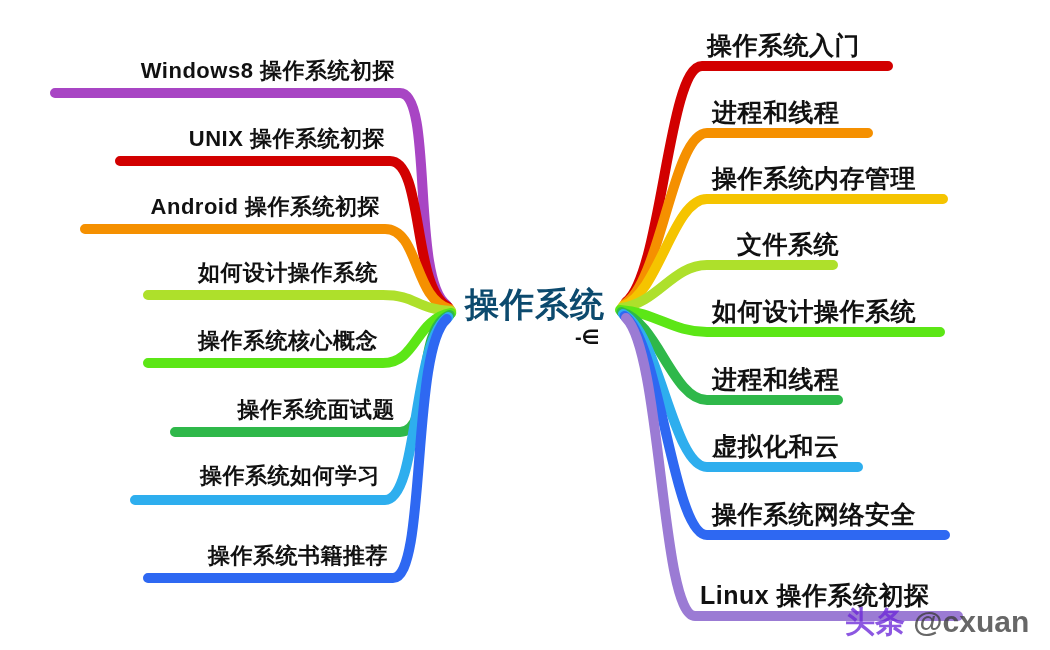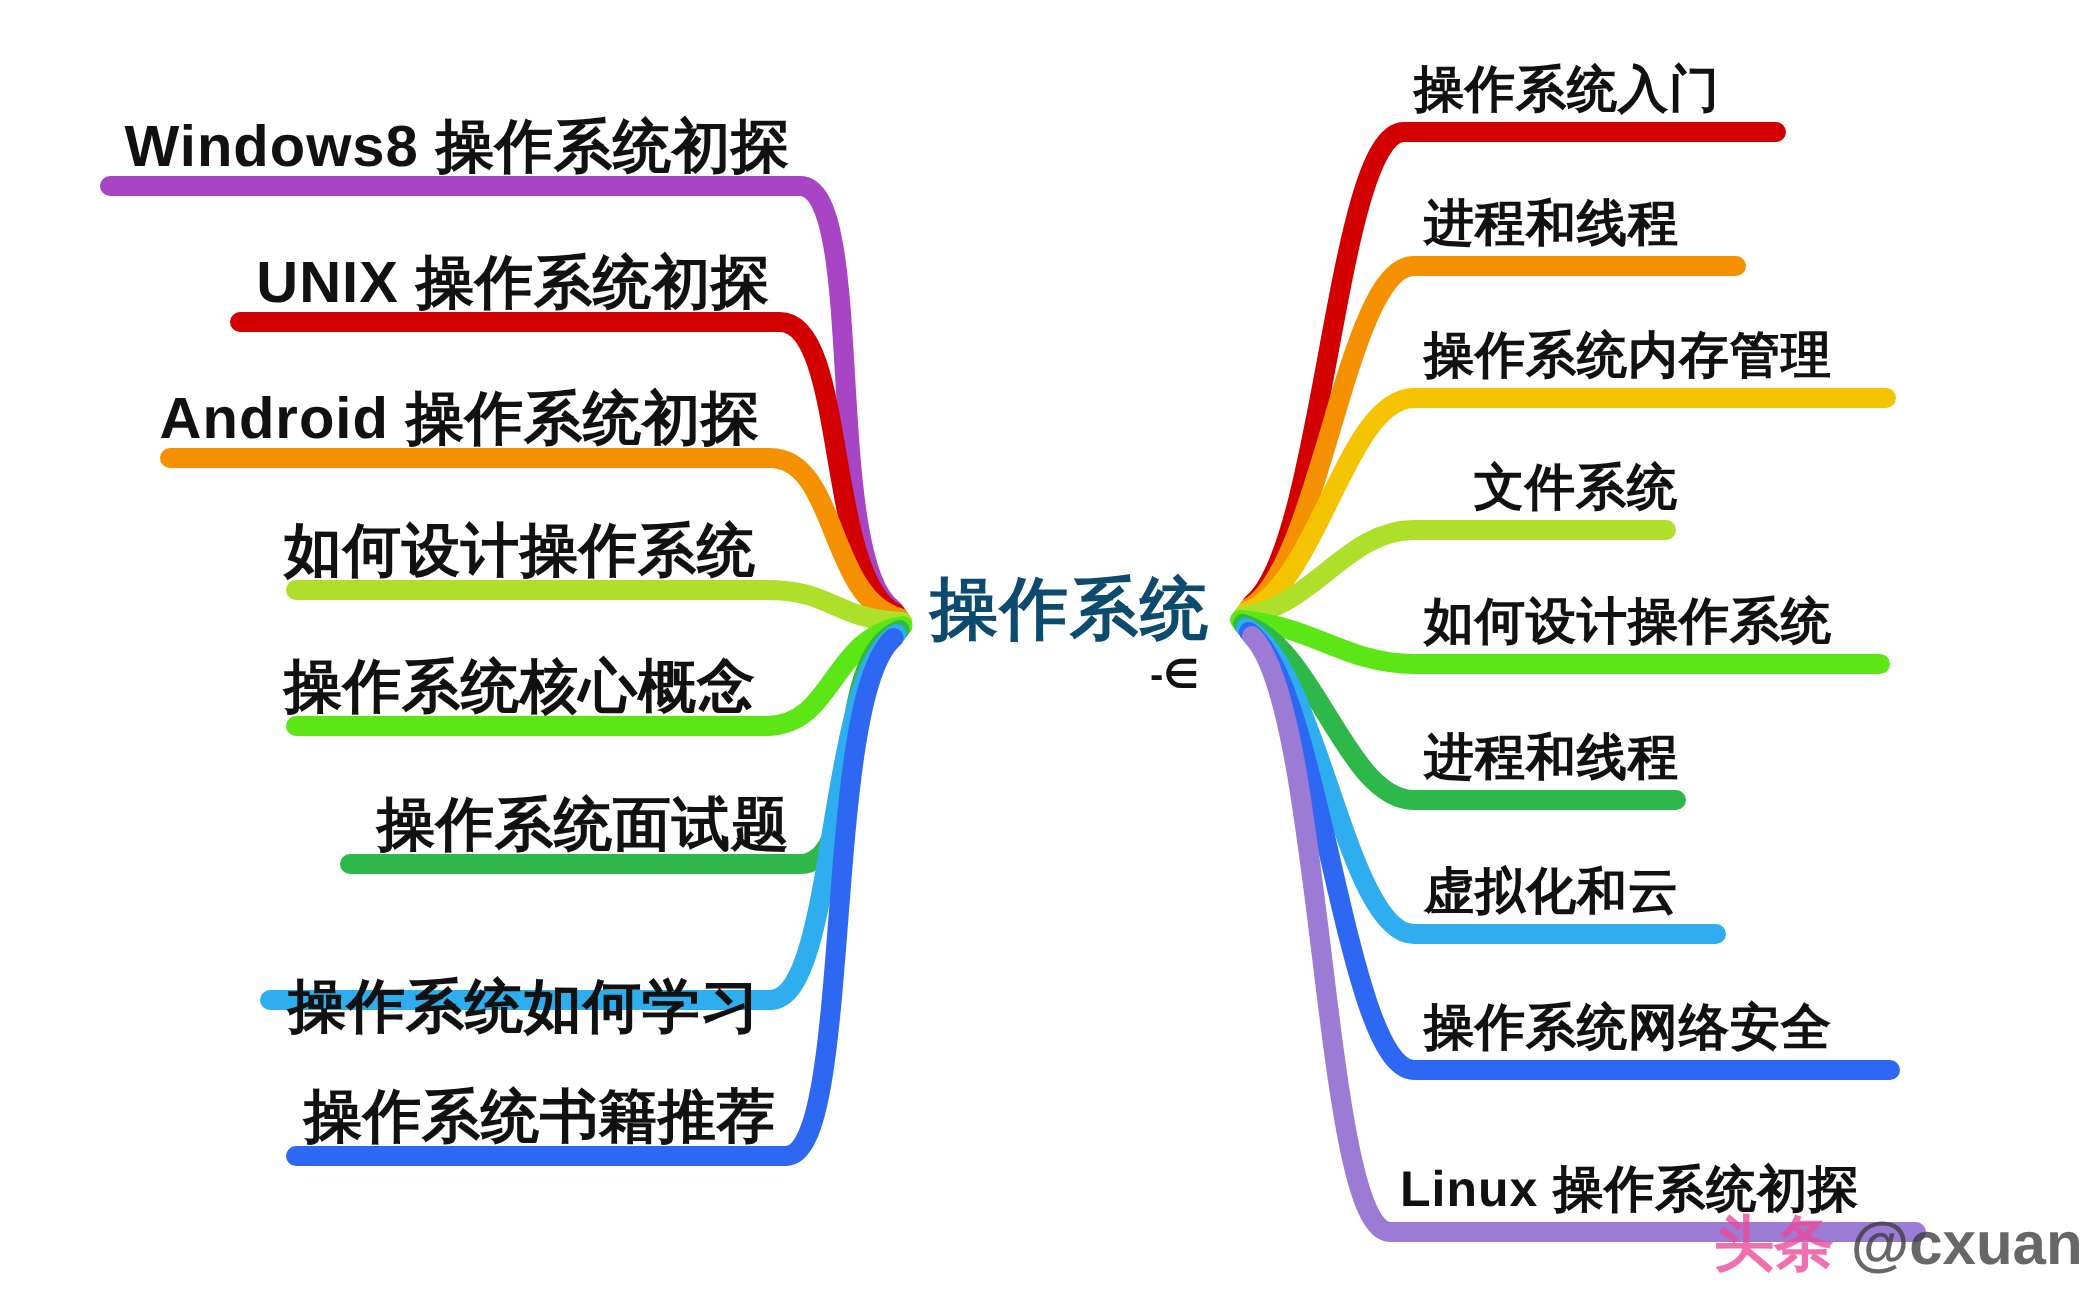--- a/index.html
+++ b/index.html
@@ -13,21 +13,21 @@
   #mindmap{position:absolute;left:0;top:0;width:1050px;height:650px;}
   .branch-path{fill:none;stroke-linecap:round;stroke-linejoin:round;}
   .node-label{
     position:absolute;
     font-weight:bold;
     color:#111111;
     white-space:nowrap;
     letter-spacing:0.5px;
     line-height:1;
   }
-  .left-label{text-align:right;font-size:29px;}
+  .left-label{text-align:right;font-size:22px;}
   .right-label{text-align:right;font-size:25px;}
   #center-node{
     position:absolute;
     left:440px;top:282px;
     width:190px;
     text-align:center;
     font-size:34px;
     font-weight:bold;
     color:#0c4a6e;
     letter-spacing:1px;
@@ -44,21 +44,21 @@
   #watermark{
     position:absolute;
     left:845px;top:602px;
     font-size:30px;
     font-weight:bold;
     color:#3d3d3d;
     opacity:0.78;
     white-space:nowrap;
     letter-spacing:0px;
   }
-  #watermark .wm-head{color:#ec4899;margin-left:12px;}
+  #watermark .wm-head{color:#6d28d9;}
 </style>
 </head>
 <body>
 
 <svg id="mindmap" viewBox="0 0 1050 650">
   <g id="left-paths">
       <path class="branch-path" d="M 55 93 L 400 93 C 434 93, 410.75 279.56, 446.75 305" stroke="#A845C4" stroke-width="10"></path>
       <path class="branch-path" d="M 120 161 L 390 161 C 424 161, 412.25 289.48, 448.25 307" stroke="#D20000" stroke-width="10"></path>
       <path class="branch-path" d="M 85 229 L 385 229 C 419 229, 413.75 299.4, 449.75 309" stroke="#F59000" stroke-width="10"></path>
       <path class="branch-path" d="M 148 295 L 383 295 C 417 295, 415.25 309.08, 451.25 311" stroke="#AEE02B" stroke-width="10"></path>
@@ -85,21 +85,21 @@
 </div>
 <div id="center-sub">-∈</div>
 
 <div id="left-labels">
     <div class="node-label left-label" style="right: 655px; top: 60px;">Windows8 操作系统初探</div>
     <div class="node-label left-label" style="right: 665px; top: 128px;">UNIX 操作系统初探</div>
     <div class="node-label left-label" style="right: 670px; top: 196px;">Android 操作系统初探</div>
     <div class="node-label left-label" style="right: 672px; top: 262px;">如何设计操作系统</div>
     <div class="node-label left-label" style="right: 672px; top: 330px;">操作系统核心概念</div>
     <div class="node-label left-label" style="right: 655px; top: 399px;">操作系统面试题</div>
-    <div class="node-label left-label" style="right: 670px; top: 490px;">操作系统如何学习</div>
+    <div class="node-label left-label" style="right: 670px; top: 465px;">操作系统如何学习</div>
     <div class="node-label left-label" style="right: 662px; top: 545px;">操作系统书籍推荐</div>
   </div>
 <div id="right-labels">
     <div class="node-label right-label" style="left: 707px; top: 33px;">操作系统入门</div>
     <div class="node-label right-label" style="left: 712px; top: 100px;">进程和线程</div>
     <div class="node-label right-label" style="left: 712px; top: 166px;">操作系统内存管理</div>
     <div class="node-label right-label" style="left: 712px; top: 232px; margin-left: 25px;">文件系统</div>
     <div class="node-label right-label" style="left: 712px; top: 299px;">如何设计操作系统</div>
     <div class="node-label right-label" style="left: 712px; top: 367px;">进程和线程</div>
     <div class="node-label right-label" style="left: 712px; top: 434px;">虚拟化和云</div>

